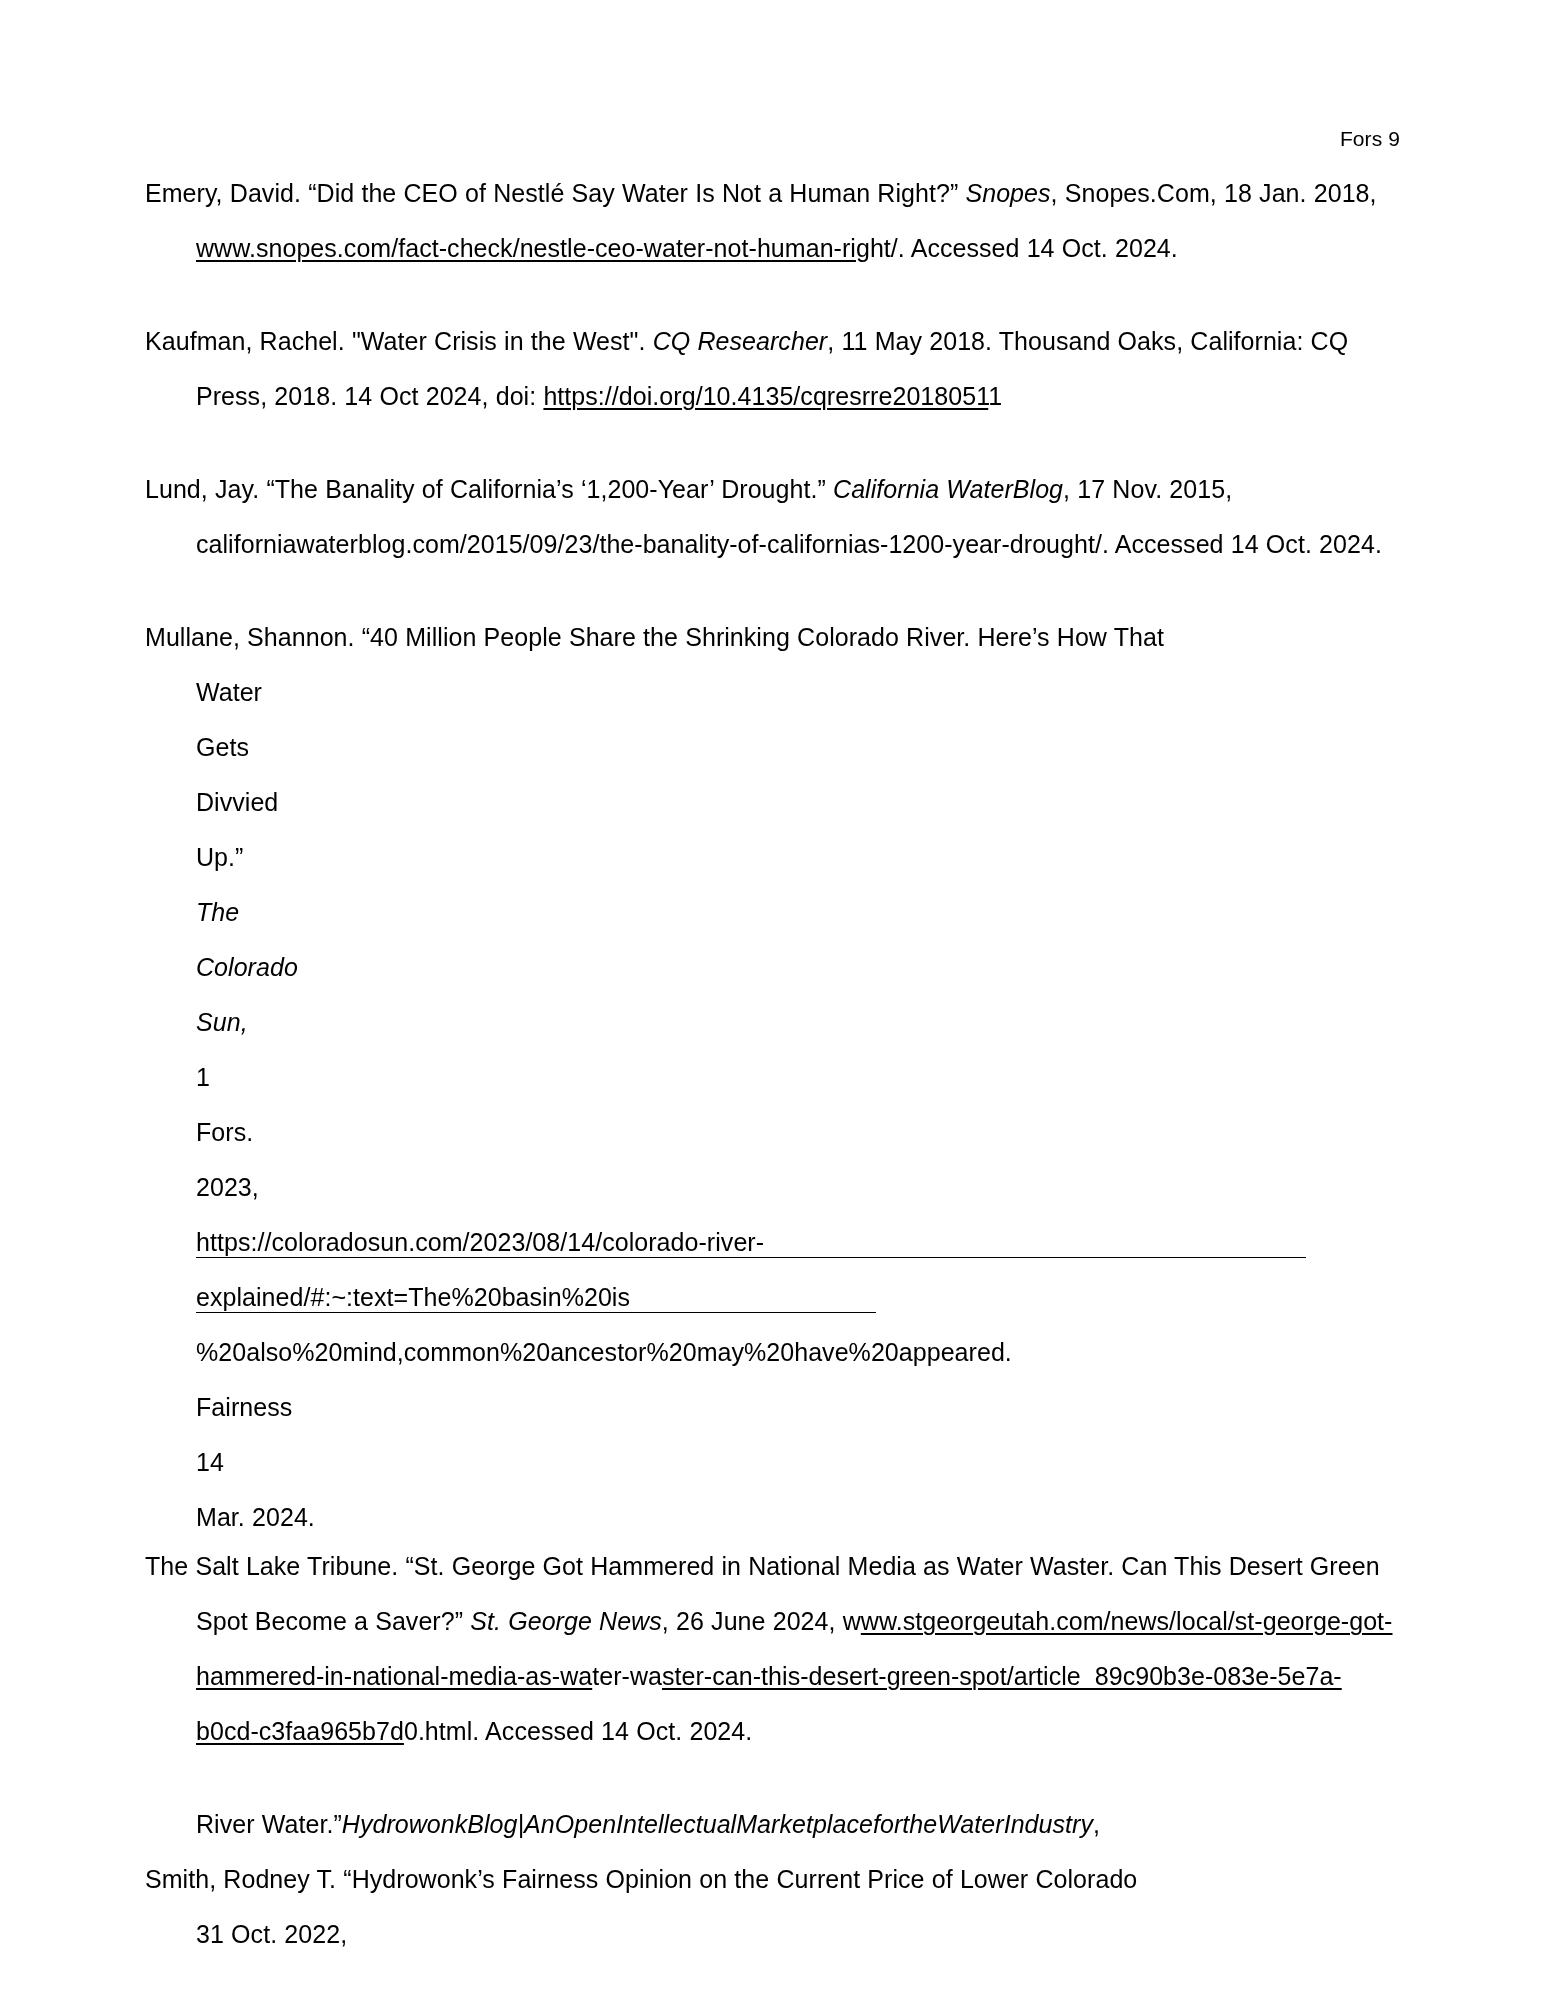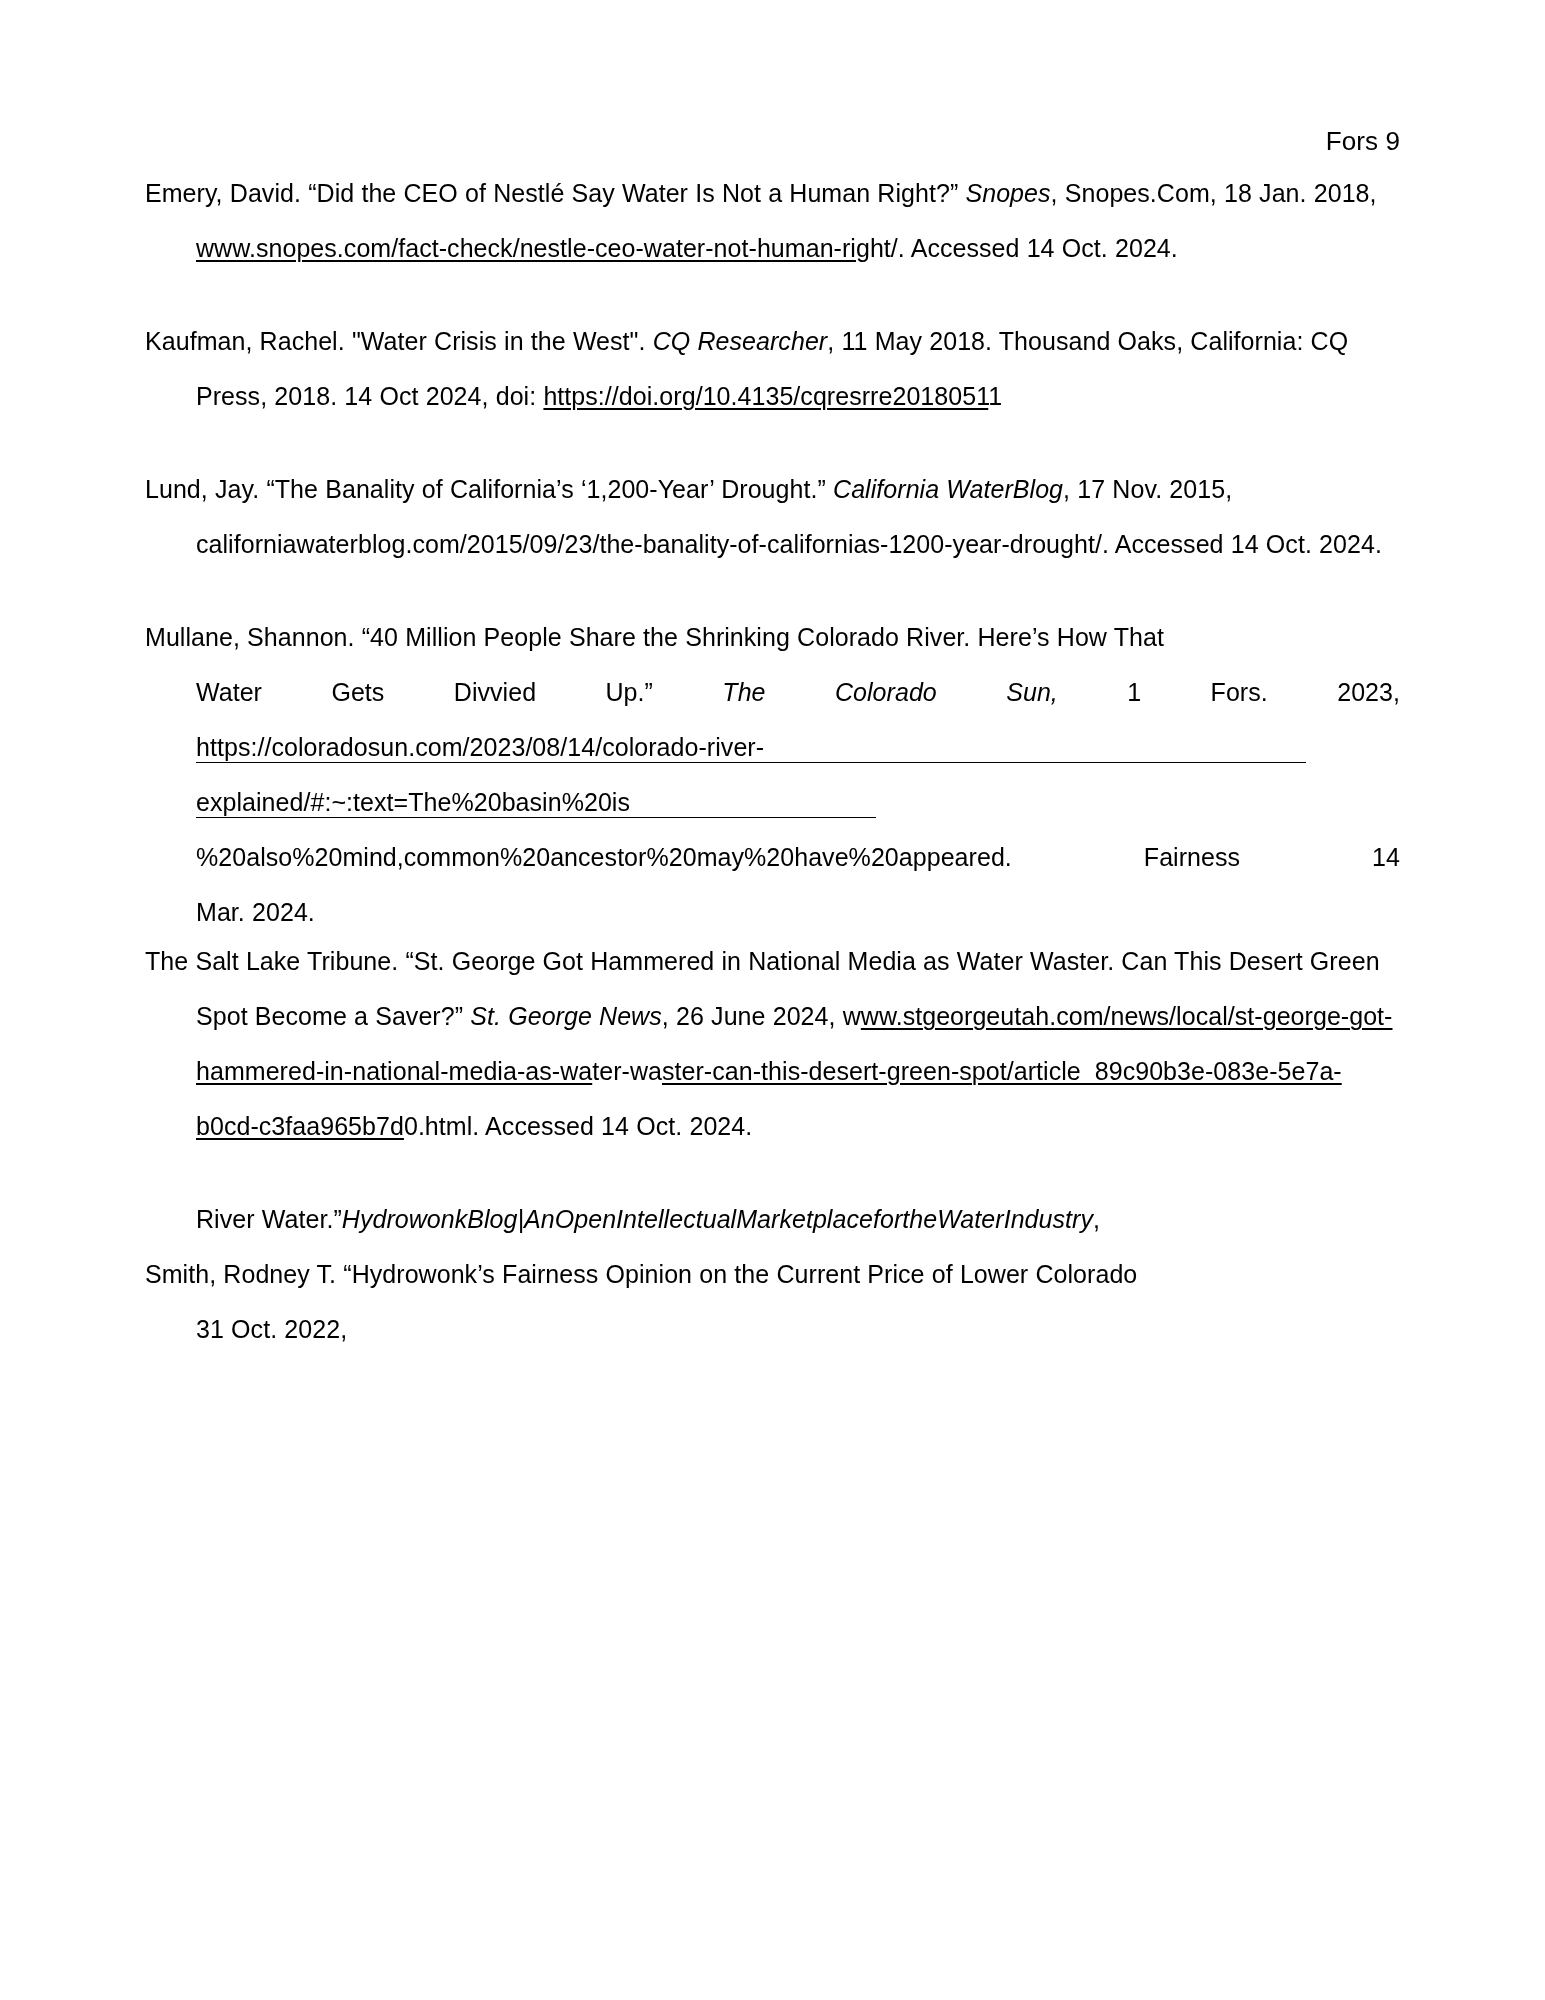--- a/index.html
+++ b/index.html
@@ -16,21 +16,21 @@
     width: 1545px;
     height: 2000px;
     background: #ffffff;
     overflow: hidden;
     box-sizing: border-box;
   }
   .header {
     position: absolute;
     top: 128px;
     right: 145px;
-    font-size: 26px;
+    font-size: 21px;
     line-height: 1;
     letter-spacing: 0.1px;
     white-space: pre;
   }
   .body-area {
     position: absolute;
     left: 145px;
     top: 166px;
     width: 1255px;
   }
@@ -70,20 +70,21 @@
     white-space: nowrap;
   }
   .ln.ind {
     padding-left: 51px;
   }
   .ln.just {
     display: flex;
     justify-content: space-between;
     padding-left: 51px;
     padding-right: 0px;
+    flex-direction: column;
   }
   .ln.just > span {
     white-space: pre;
   }
   
   .ul-run {
     display: inline-block;
     border-bottom: 1.5px solid #000;
     padding-bottom: 2px;
     line-height: 1;

